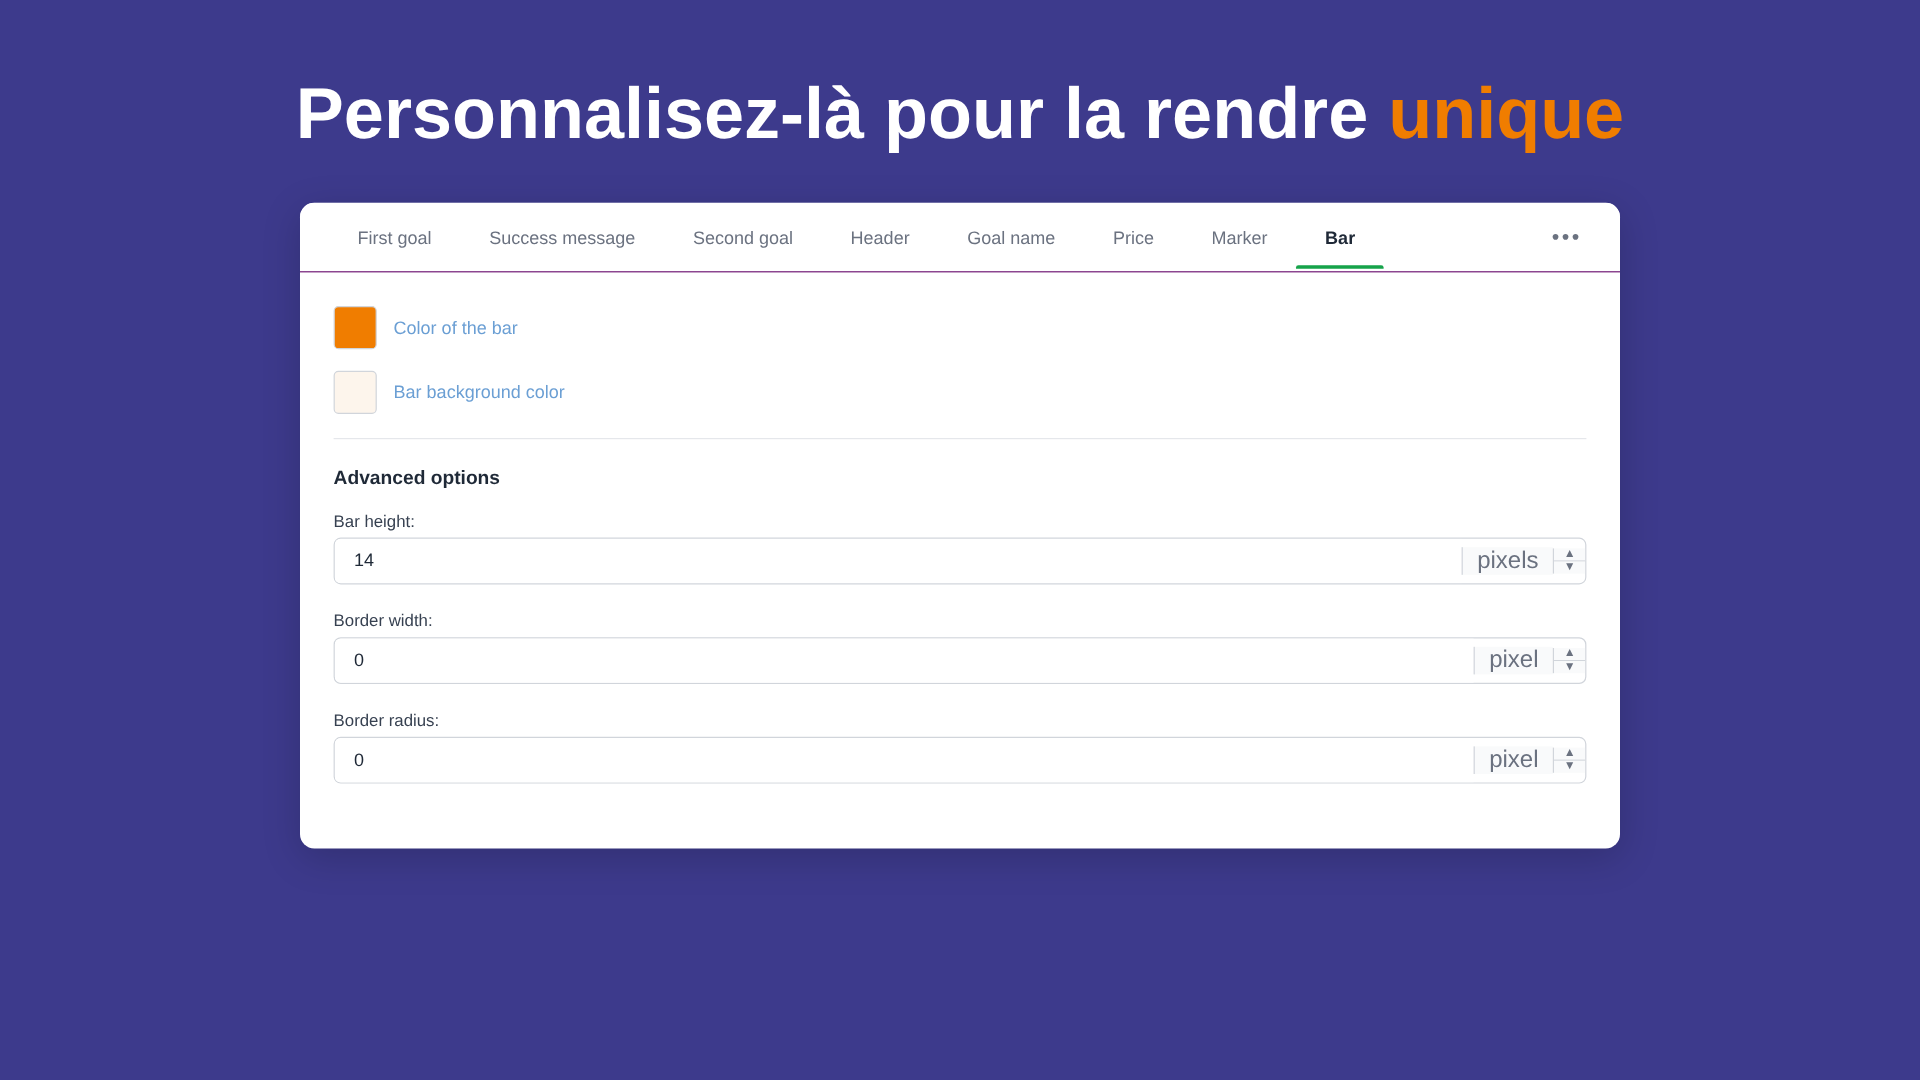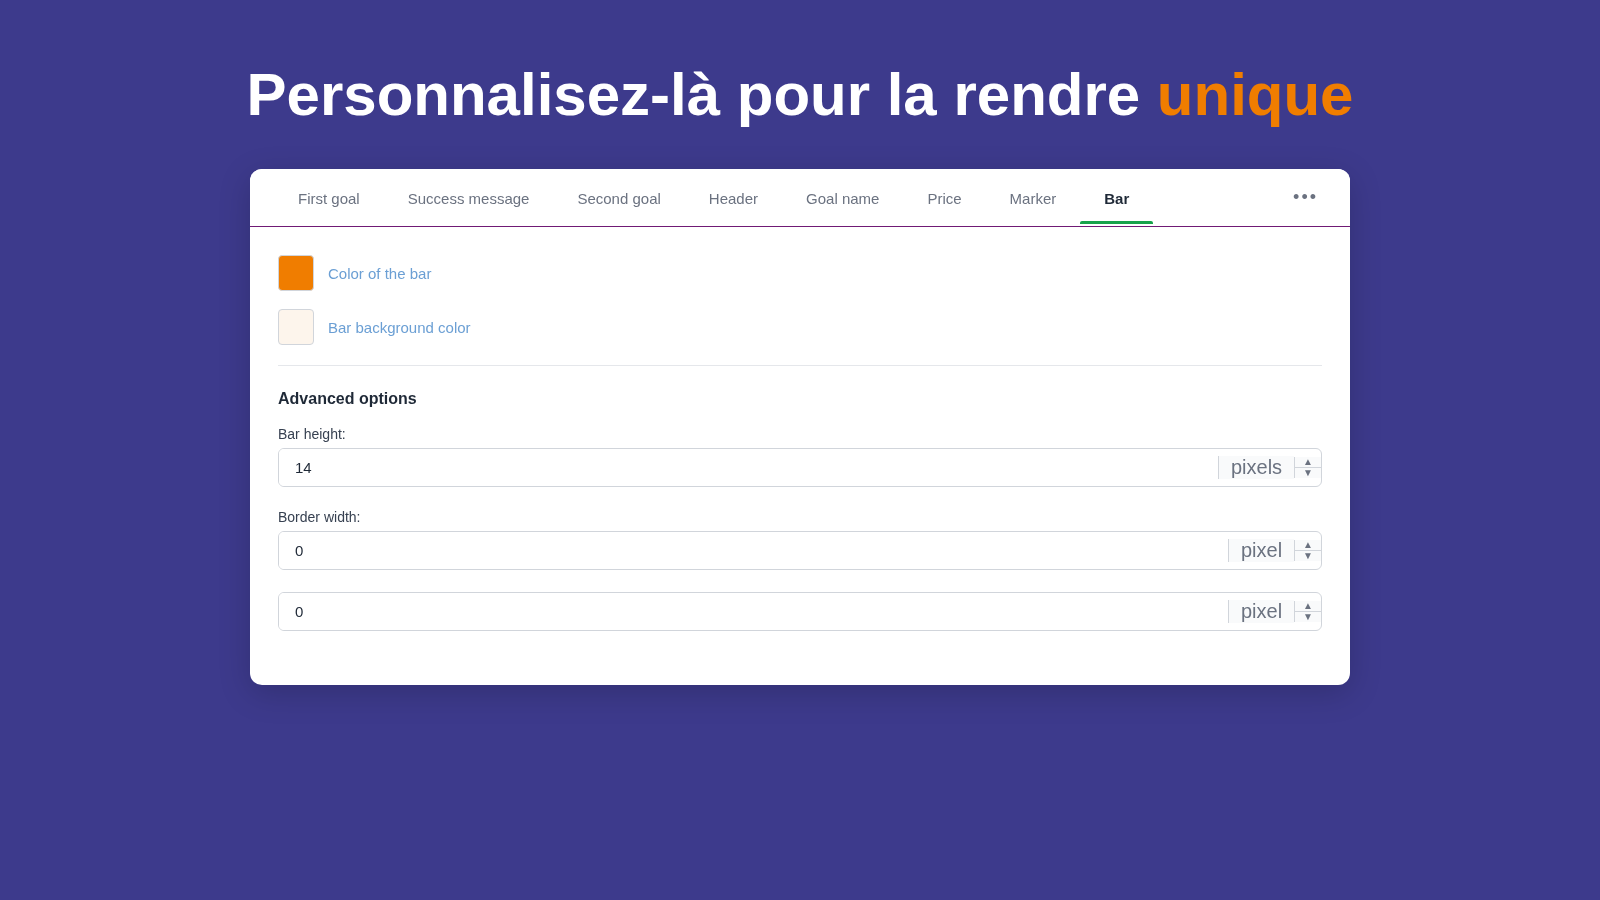--- a/index.html
+++ b/index.html
@@ -212,20 +212,21 @@
         <input class="number-input-value" type="text" value="0" style="">
         <div class="number-input-unit">pixel</div>
         <div class="number-input-spinners">
           <button class="spinner-btn">▲</button>
           <button class="spinner-btn">▼</button>
         </div>
       </div>
     </div>
 
     <div class="field-group">
+      <div class="field-label">Border radius:</div>
       <div class="number-input-row">
         <input class="number-input-value" type="text" value="0" style="">
         <div class="number-input-unit">pixel</div>
         <div class="number-input-spinners">
           <button class="spinner-btn">▲</button>
           <button class="spinner-btn">▼</button>
         </div>
       </div>
     </div>
   </div>

